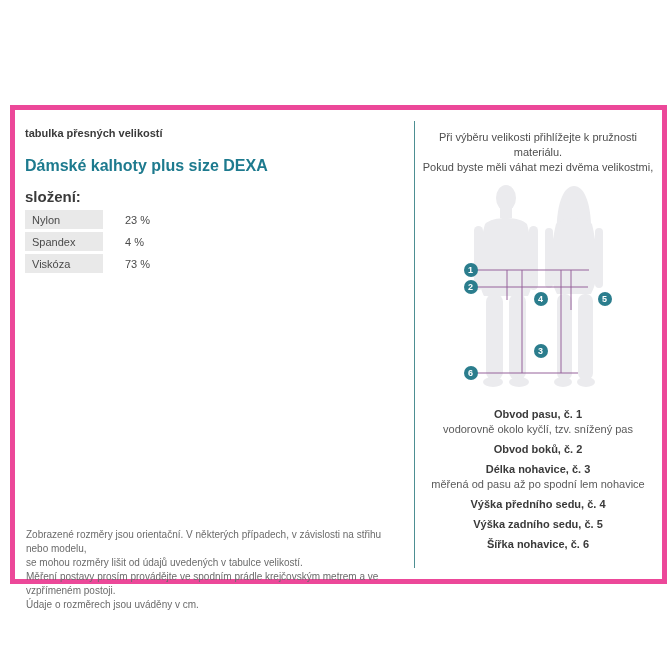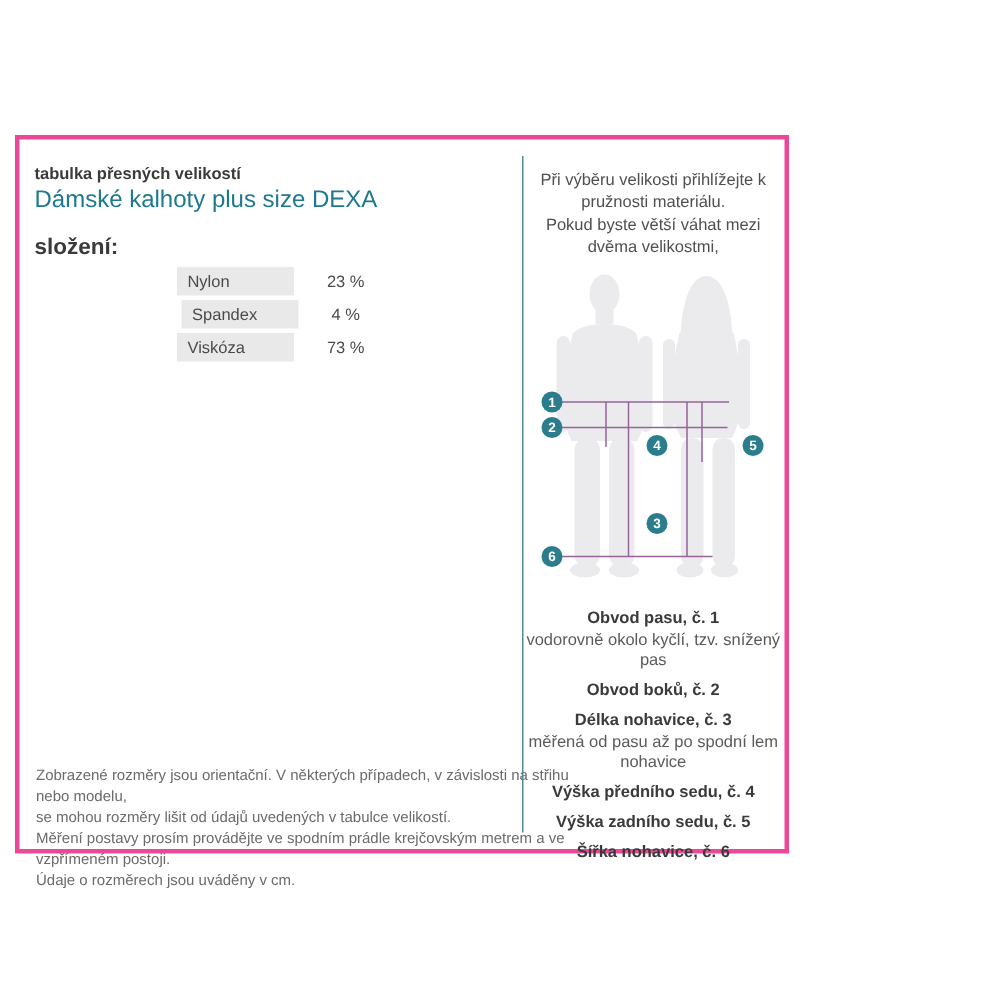--- a/index.html
+++ b/index.html
@@ -1,28 +1,28 @@
 <!DOCTYPE html>
 <html><head>
 <meta charset="utf-8">
 <style>
   * { margin:0; padding:0; box-sizing:border-box; }
   html,body { width:670px; height:670px; background:#ffffff;
               font-family:"Liberation Sans", sans-serif; }
   .panel {
-    position:absolute; left:10px; top:90px; width:516px; height:479px;
-    border:3px solid #ec4899; background:#fff; display:flex;
+    position:absolute; left:10px; top:105px; width:657px; height:479px;
+    border:5px solid #ec4899; background:#fff; display:flex;
   }
   
   .left-col { width:399px; position:relative; padding:17px 10px 0 10px; }
   .eyebrow { font-size:11px; font-weight:bold; color:#3a3a3a; line-height:13px; }
-  .page-title { font-size:16px; font-weight:normal; color:#1d7a8e; line-height:19px; margin-top:1px; }
+  .page-title { font-size:16px; font-weight:bold; color:#1d7a8e; line-height:19px; margin-top:16px; }
   .comp-heading { font-size:15px; font-weight:bold; color:#3a3a3a; margin-top:15px; line-height:13px; }
   .comp-table { margin-top:7px; }
-  .comp-row { display:flex; align-items:stretch; margin-bottom:3px; height:19px;justify-content:center; }
+  .comp-row { display:flex; align-items:stretch; margin-bottom:3px; height:19px; }
   .comp-label { width:78px; background:#e9e9e9; color:#4a4a4a; font-size:11px;
                 display:flex; align-items:center; padding-left:7px; }
   .comp-value { font-size:11px; color:#4a4a4a; display:flex; align-items:center; padding-left:22px; }
   .notes { position:absolute; left:11px; top:418px; width:380px; }
   .notes div { font-size:10px; color:#6b6b6b; line-height:14px; }
   
   .right-col { flex:1; position:relative; padding-top:20px; text-align:center; }
   .divider { position:absolute; left:0; top:11px; bottom:11px; width:1px; background:#4d8f92; }
   .advice div { font-size:11px; color:#4f4f4f; line-height:15px; }
   .diagram { position:relative; width:175px; height:210px; margin:7px auto 0 auto; }
@@ -70,21 +70,21 @@
       <div>Měření postavy prosím provádějte ve spodním prádle krejčovským metrem a ve vzpřímeném postoji.</div>
       <div>Údaje o rozměrech jsou uváděny v cm.</div>
     </div>
   </div>
 
   <div class="right-col">
     <div class="divider"></div>
 
     <div class="advice">
       <div>Při výběru velikosti přihlížejte k pružnosti materiálu.</div>
-      <div>Pokud byste větší váhat mezi dvěma velikostmi,</div>
+      <div>Pokud byste měli váhat mezi dvěma velikostmi,</div>
     </div>
 
     <div class="diagram">
       <svg width="175" height="210" viewBox="0 0 175 210">
         <g fill="#ebebee">
           <ellipse cx="55" cy="16" rx="10" ry="13"></ellipse>
           <rect x="49" y="24" width="12" height="12"></rect>
           <path d="M34,42 C42,34 68,34 76,42 C79,52 81,68 82,84 C83,98 80,108 77,114 L33,114 C30,108 27,98 28,84 C29,68 31,52 34,42 Z"></path>
           <rect x="23" y="44" width="9" height="64" rx="4.5"></rect>
           <rect x="78" y="44" width="9" height="64" rx="4.5"></rect>

